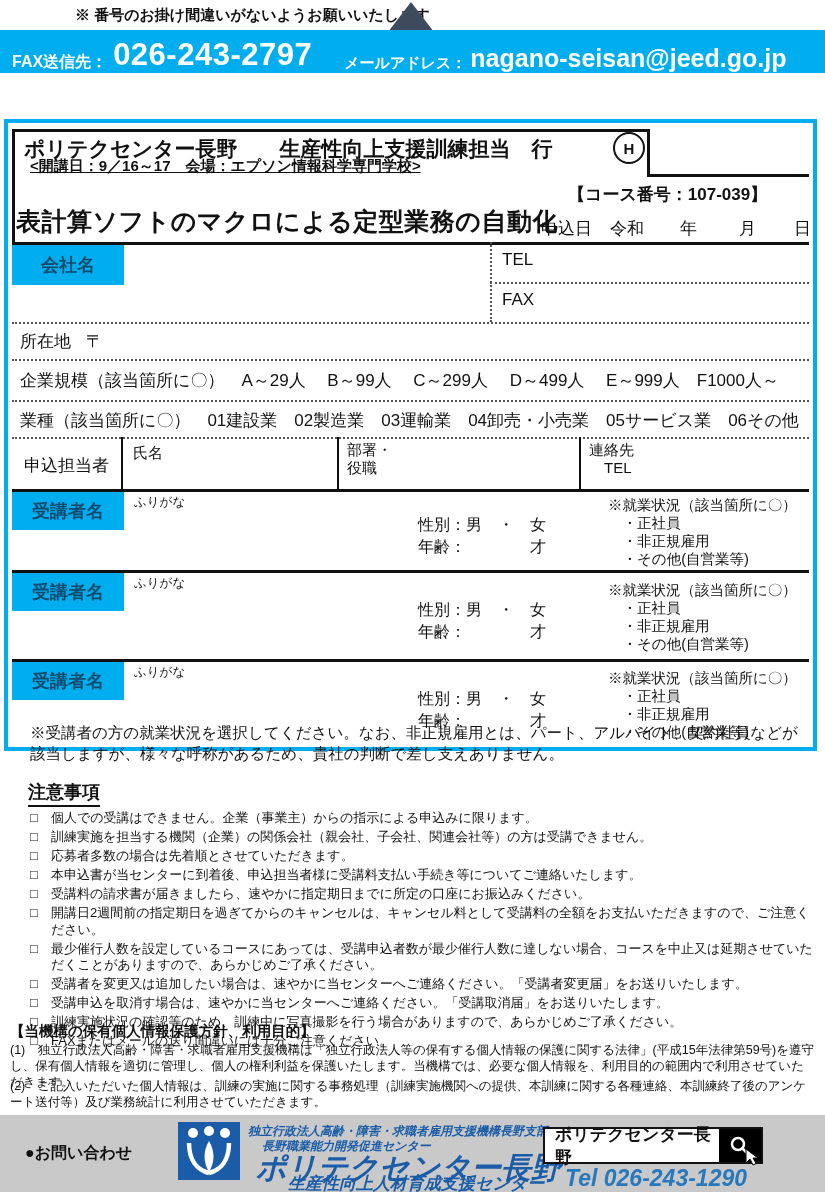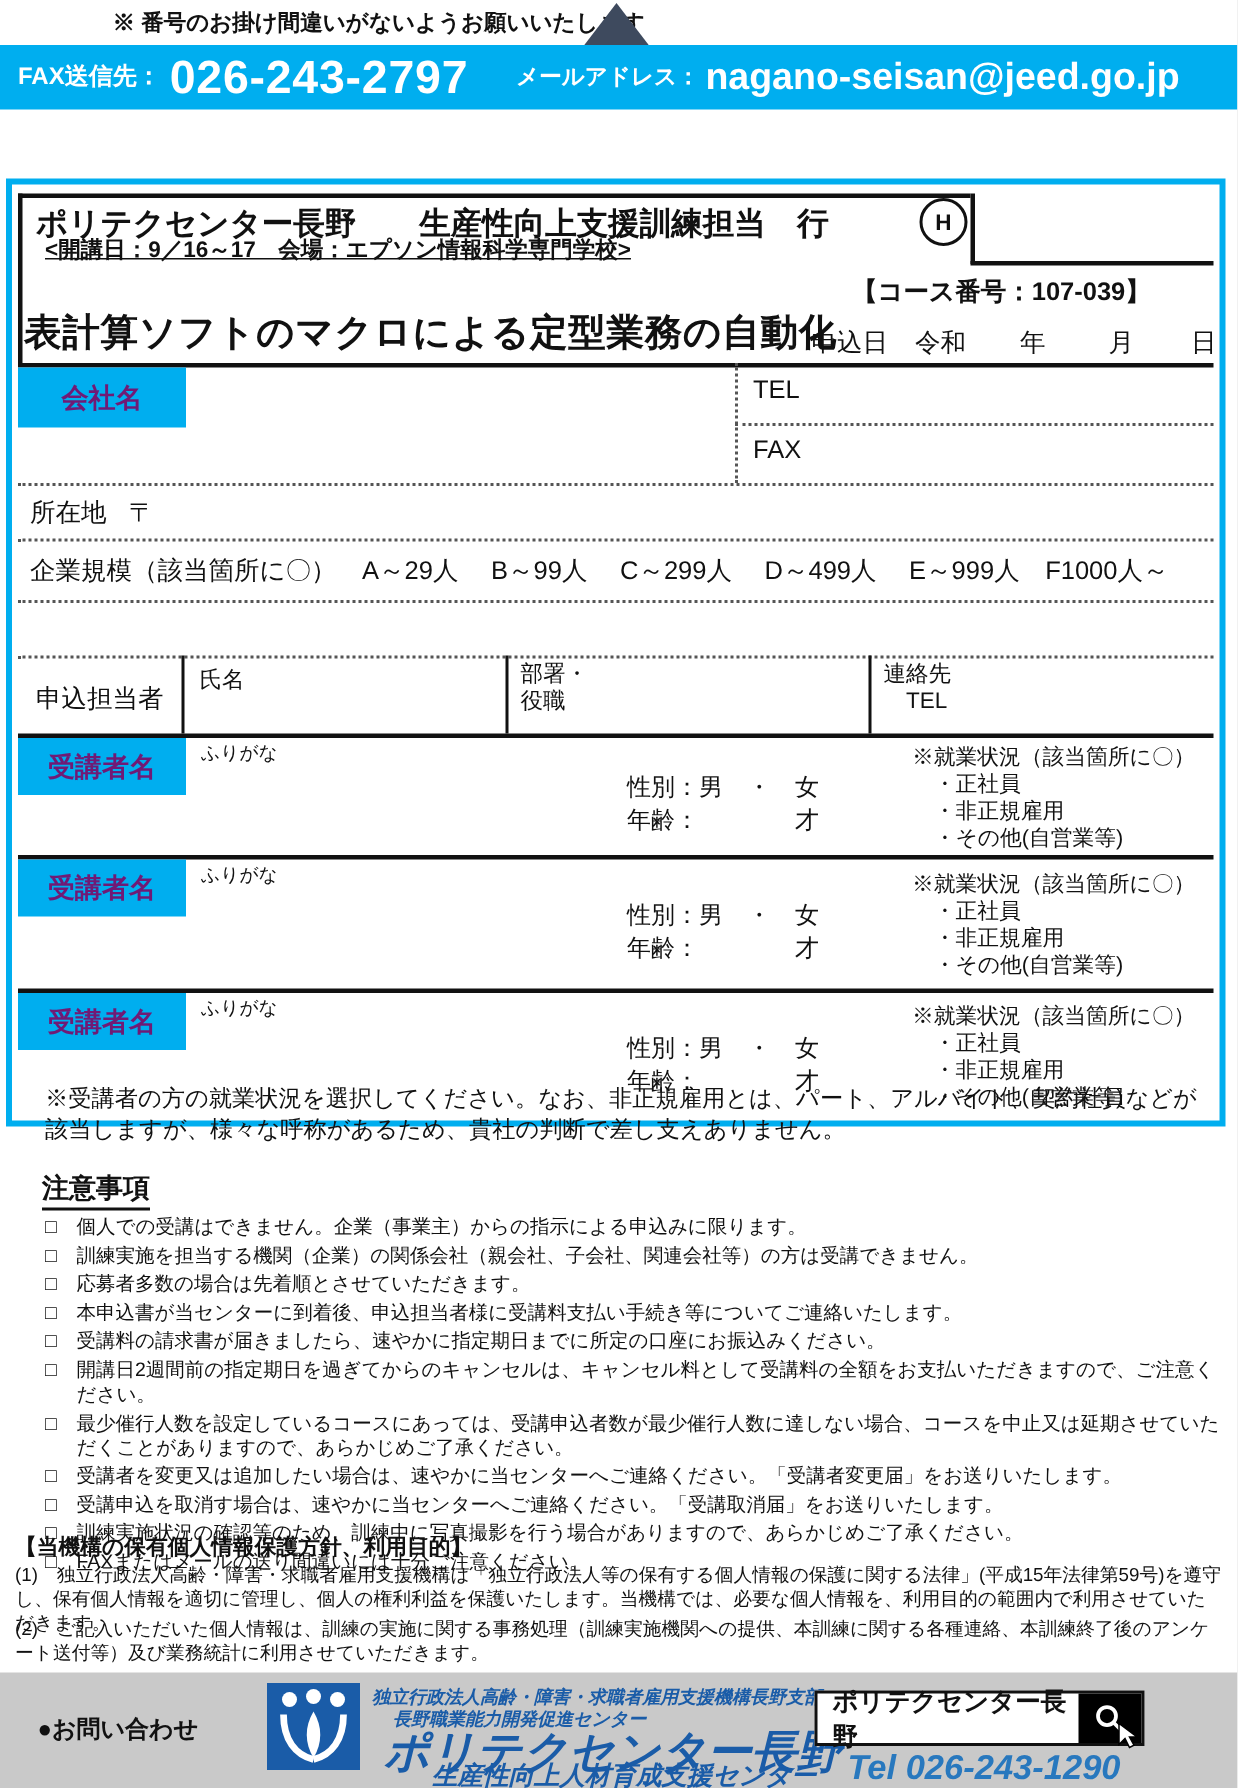--- a/index.html
+++ b/index.html
@@ -9,25 +9,25 @@
   .pre{white-space:pre-line;}
   .b{font-weight:bold;}
   .i{font-style:italic;}
   .cyan-bg{background:#00AEEF;}
   .white{color:#fff;}
   .hline{position:absolute;height:3px;background:#111;}
   .vline{position:absolute;width:2px;background:#111;}
   .dot-h{position:absolute;height:0;border-top:2px dotted #555;}
   .dot-v{position:absolute;width:0;border-left:2px dotted #555;}
   .label-box{display:flex;align-items:center;justify-content:center;
-             color:#701a75;font-weight:bold;font-size:18px;background:#00AEEF;}
+             color:#0c4a6e;font-weight:bold;font-size:18px;background:#00AEEF;}
   .field{position:absolute;}
   .note-item{display:flex;gap:7px;line-height:16.5px;margin-bottom:2.5px;}
   .note-item .cb{flex:0 0 14px;}
-  .fax-bar{display:flex;align-items:center;}
+  .fax-bar{display:flex;align-items:flex-end;}
   .circle-h{border:2px solid #111;border-radius:50%;display:flex;align-items:center;justify-content:center;
             font-weight:bold;font-size:15px;background:#fff;}
   .blue-txt{color:#1A5CA8;}
   .searchbox{display:flex;align-items:stretch;border:2px solid #111;background:#fff;}
 </style>
 </head>
 <body>
 
 <div class="sheet">
 
@@ -75,20 +75,21 @@
     <div class="dot-h" style="left:4px;top:199px;width:797px;"></div>
 
     <div class="abs" style="left:12px;top:207px;font-size:17px;">所在地</div>
     <div class="abs" style="left:78px;top:207px;font-size:17px;">〒</div>
     <div class="field" style="left:100px;top:201px;width:700px;height:33px;"></div>
     <div class="dot-h" style="left:4px;top:236px;width:797px;"></div>
 
     <div class="abs" style="left:12px;top:246px;font-size:17px;">企業規模（該当箇所に〇）　A～29人　 B～99人　 C～299人　 D～499人　 E～999人　F1000人～</div>
     <div class="dot-h" style="left:4px;top:277px;width:797px;"></div>
 
+    <div class="abs" style="left:12px;top:286px;font-size:17px;">業種（該当箇所に〇）　01建設業　02製造業　03運輸業　04卸売・小売業　05サービス業　06その他</div>
     <div class="dot-h" style="left:4px;top:314px;width:797px;"></div>
 
     <div class="abs" style="left:16px;top:331px;font-size:17px;">申込担当者</div>
     <div class="vline" style="left:113px;top:314px;height:52px;"></div>
     <div class="vline" style="left:329px;top:314px;height:52px;"></div>
     <div class="vline" style="left:571px;top:314px;height:52px;"></div>
     <div class="abs" style="left:125px;top:321px;font-size:15px;">氏名</div>
     <div class="field" style="left:125px;top:338px;width:200px;height:26px;"></div>
     <div class="abs pre" style="left:339px;top:318px;font-size:15px;line-height:18px;">部署・
 役職</div>

